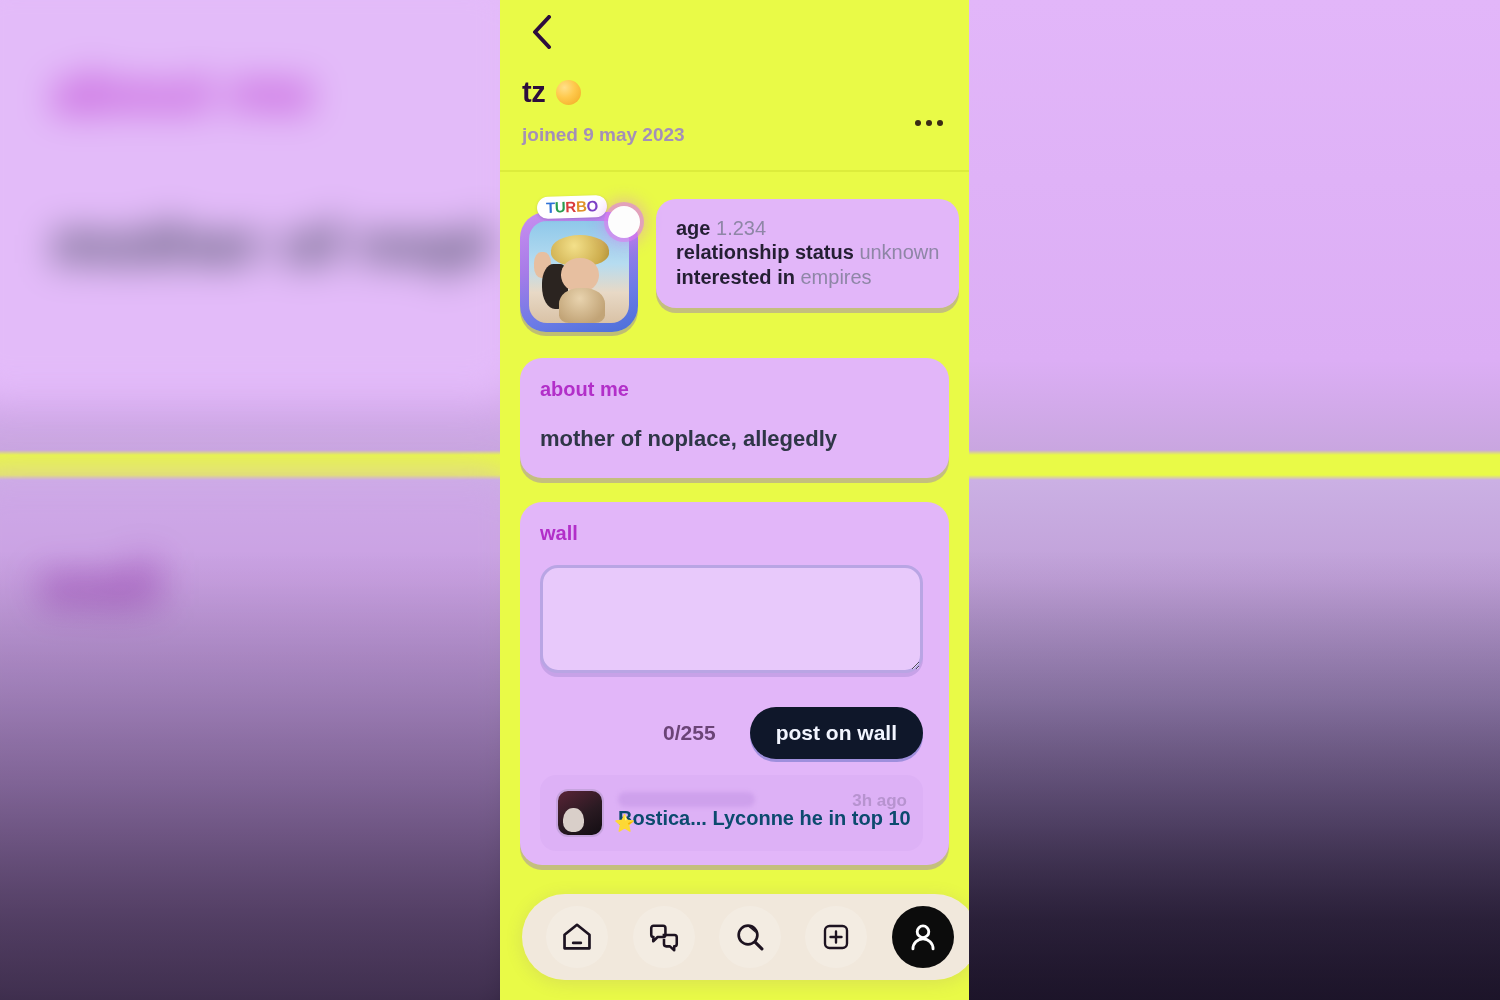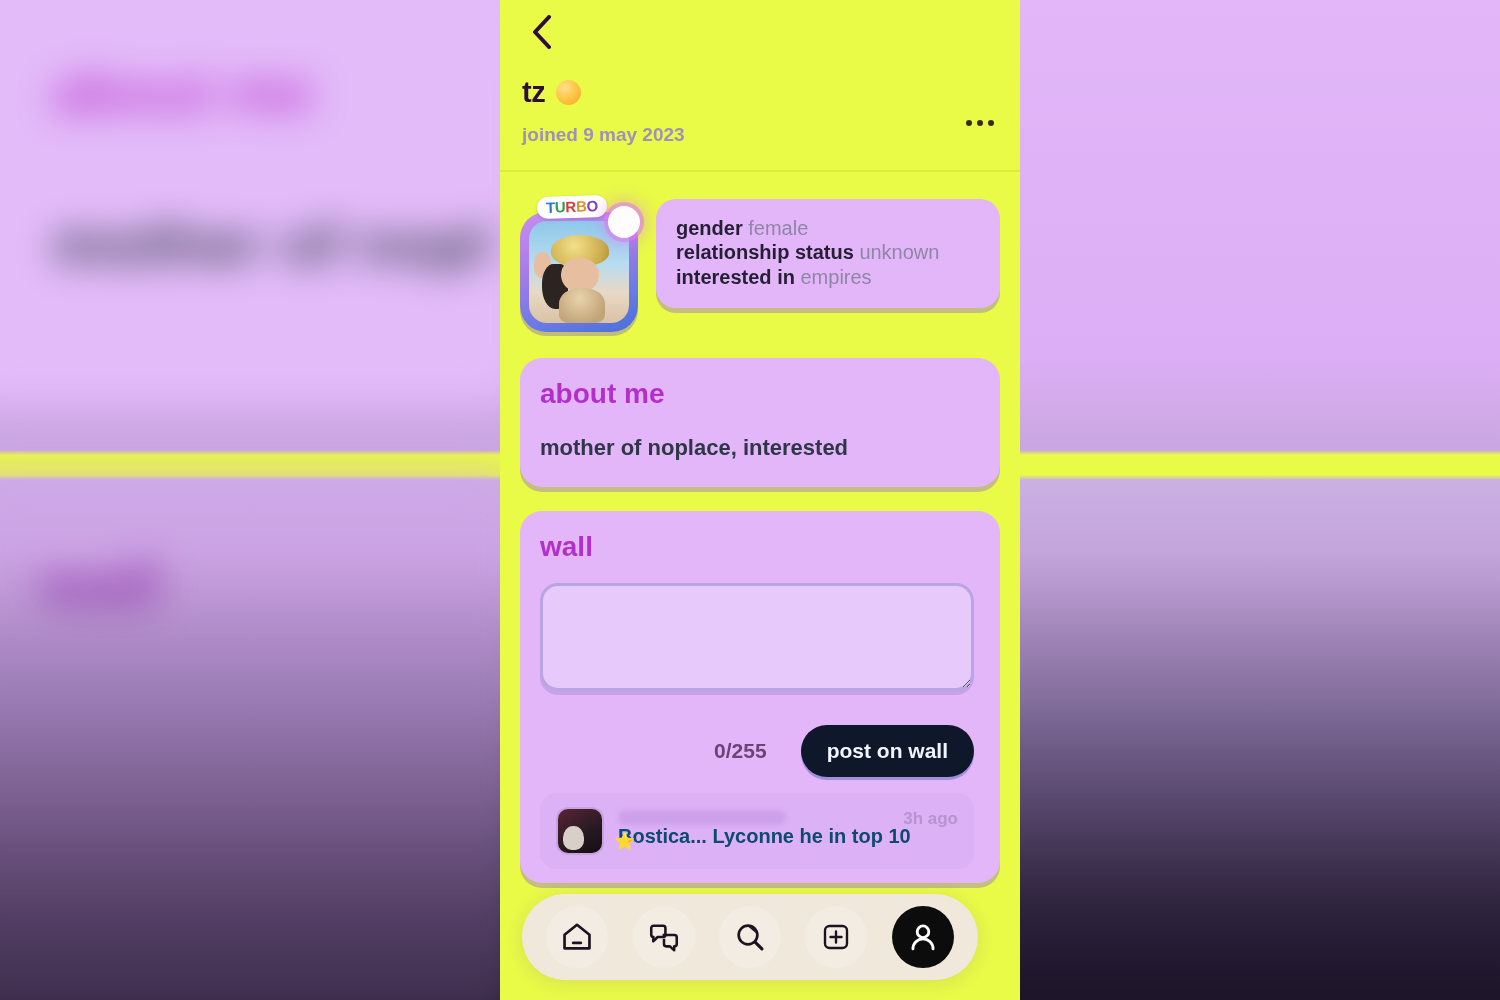--- a/index.html
+++ b/index.html
@@ -72,21 +72,21 @@
     background: linear-gradient(180deg,
         rgba(0,0,0,0) 55%,
         rgba(30,18,45,.30) 78%,
         rgba(20,12,32,.62) 100%);
   }
 
   
   #phone {
     position: absolute;
     left: 500px; top: 0;
-    width: 520px; height: 1000px;
+    width: 469px; height: 1000px;
     background: #e9fa47;
     overflow: hidden;
   }
 
   
   #header {
     position: relative;
     height: 172px;
     background: #e9fa47;
     border-bottom: 2px solid #dcec3c;
@@ -243,21 +243,21 @@
     white-space: nowrap;
   }
   .info-line b { color: #241f33; font-weight: 700; }
 
   
   #about-card {
     padding: 20px 20px 26px 20px;
     margin-bottom: 24px;
   }
   .card-title {
-    font-size: 28px; font-weight: 600;
+    font-size: 20px; font-weight: 600;
     color: #b22fc9;
     margin-bottom: 25px;
   }
   #about-text {
     font-size: 22px; font-weight: 700;
     color: #2f3647;
   }
 
   
   #wall-card {
@@ -431,37 +431,37 @@
             <div class="ph-hat"></div>
             <div class="ph-hair"></div>
             <div class="ph-face"></div>
             <div class="ph-dog"></div>
           </div>
         </div>
       </div>
 
       <div id="info-card" class="card">
         <div class="info-line">
-          <b>gender</b>
-          <span>female</span>
+          <b>age</b>
+          <span>1.234</span>
         </div>
         <div class="info-line">
           <b>relationship status</b>
           <span>unknown</span>
         </div>
         <div class="info-line">
           <b>interested in</b>
           <span>empires</span>
         </div>
       </div>
     </div>
 
     <div id="about-card" class="card">
       <div class="card-title">about me</div>
-      <div id="about-text">mother of noplace, interested</div>
+      <div id="about-text">mother of noplace, allegedly</div>
     </div>
 
     <div id="wall-card" class="card">
       <div class="card-title" id="wall-title">wall</div>
 
       <textarea id="wall-input" placeholder="" style=""></textarea>
 
       <div id="wall-actions">
         <span id="char-count">0/255</span>
         <button id="post-btn">post on wall</button>

